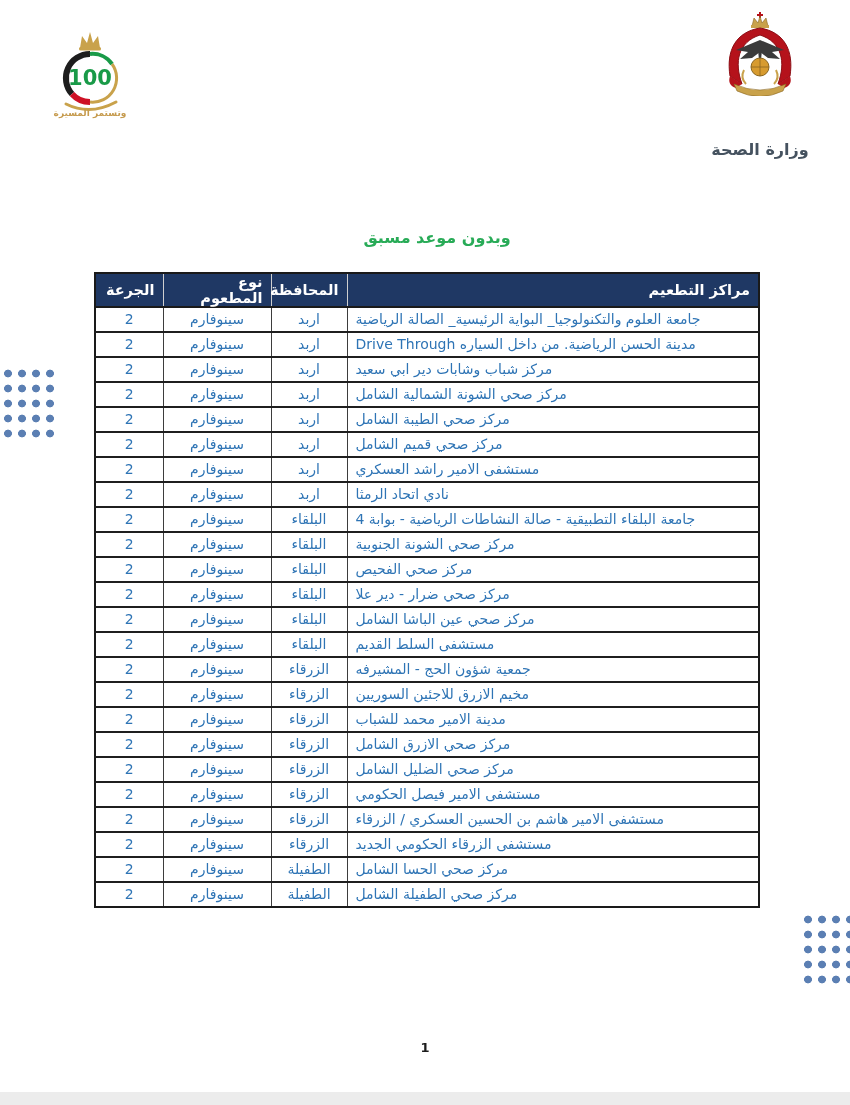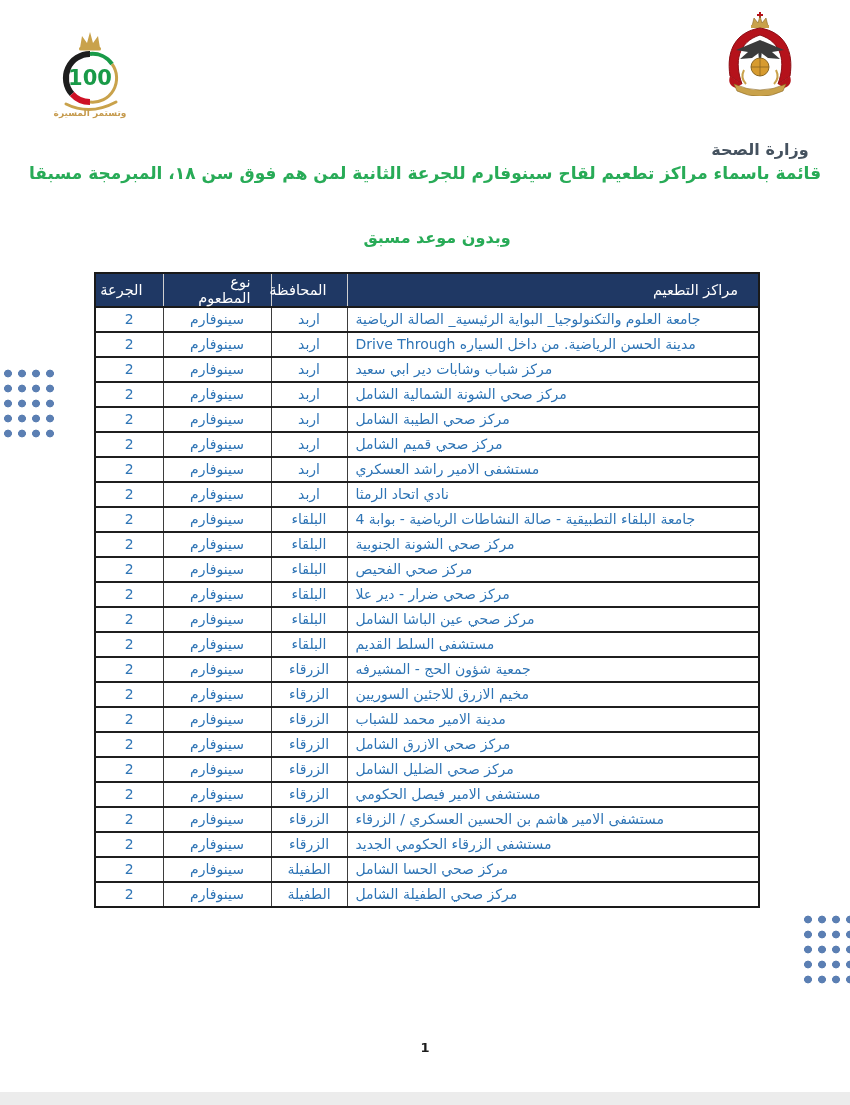--- a/index.html
+++ b/index.html
@@ -17,22 +17,22 @@
   
   .title-block { position:absolute; top:156px; left:0; width:850px; text-align:center;
                  color:#28ab57; font-weight:bold; font-size:17px; line-height:34px; direction:rtl; }
   .subtitle { position:absolute; top:228px; left:12px; width:850px; text-align:center;
               color:#28ab57; font-weight:bold; font-size:16px; direction:rtl; }
 
   
   table.centers { position:absolute; top:272px; left:94px; width:664px;
                   border-collapse:collapse; table-layout:fixed; direction:rtl;
                   border:2px solid #1a1a1a; }
-  table.centers th { background:#1f3864; color:#ffffff; font-size:14.5px; font-weight:normal;
-                     height:27px; text-align:right; padding:0 20px;
+  table.centers th { background:#1f3864; color:#ffffff; font-size:14.5px; font-weight:bold;
+                     height:27px; text-align:right; padding:0 8px;
                      border-left:1px solid #cfcfcf; border-bottom:2px solid #1a1a1a; }
   table.centers th:last-child { border-left:none; }
   table.centers td { color:#2e74b5; font-size:14px; height:25px; line-height:15px;
                      border-left:1px solid #3d3d3d; border-bottom:2px solid #1f1f1f;
                      white-space:nowrap; overflow:hidden; }
   table.centers td:last-child { border-left:none; }
   table.centers tr:last-child td { border-bottom:none; }
   td.cell-name { text-align:left; padding:0 8px; }
   td.cell-mid  { text-align:center; padding:0 2px; }
 
@@ -90,21 +90,20 @@
 
       <path d="M44,60 Q40,68 46,74" fill="none" stroke="#c9a24b" stroke-width="2"></path>
       <path d="M76,60 Q80,68 74,74" fill="none" stroke="#c9a24b" stroke-width="2"></path>
 
       <path d="M34,74 Q60,86 86,74 L83,81 Q60,92 37,81 Z" fill="#c9a24b" stroke="#8a6620" stroke-width="0.6"></path>
     </svg>
   </div>
   <div class="ministry-label">وزارة الصحة</div>
 
   <div class="title-block">
-    <div>قائمة باسماء مراكز تطعيم لقاح سينوفارم للجرعة الثانية لمن هم فوق سن ١٨، المبرمجة مسبقا</div>
   </div>
   <div class="subtitle">وبدون موعد مسبق</div>
 
   <div class="dots dots-left"></div>
   <div class="dots dots-right"></div>
 
   <table class="centers">
     <colgroup>
       <col style="width:412px">
         <col style="width:76px">

